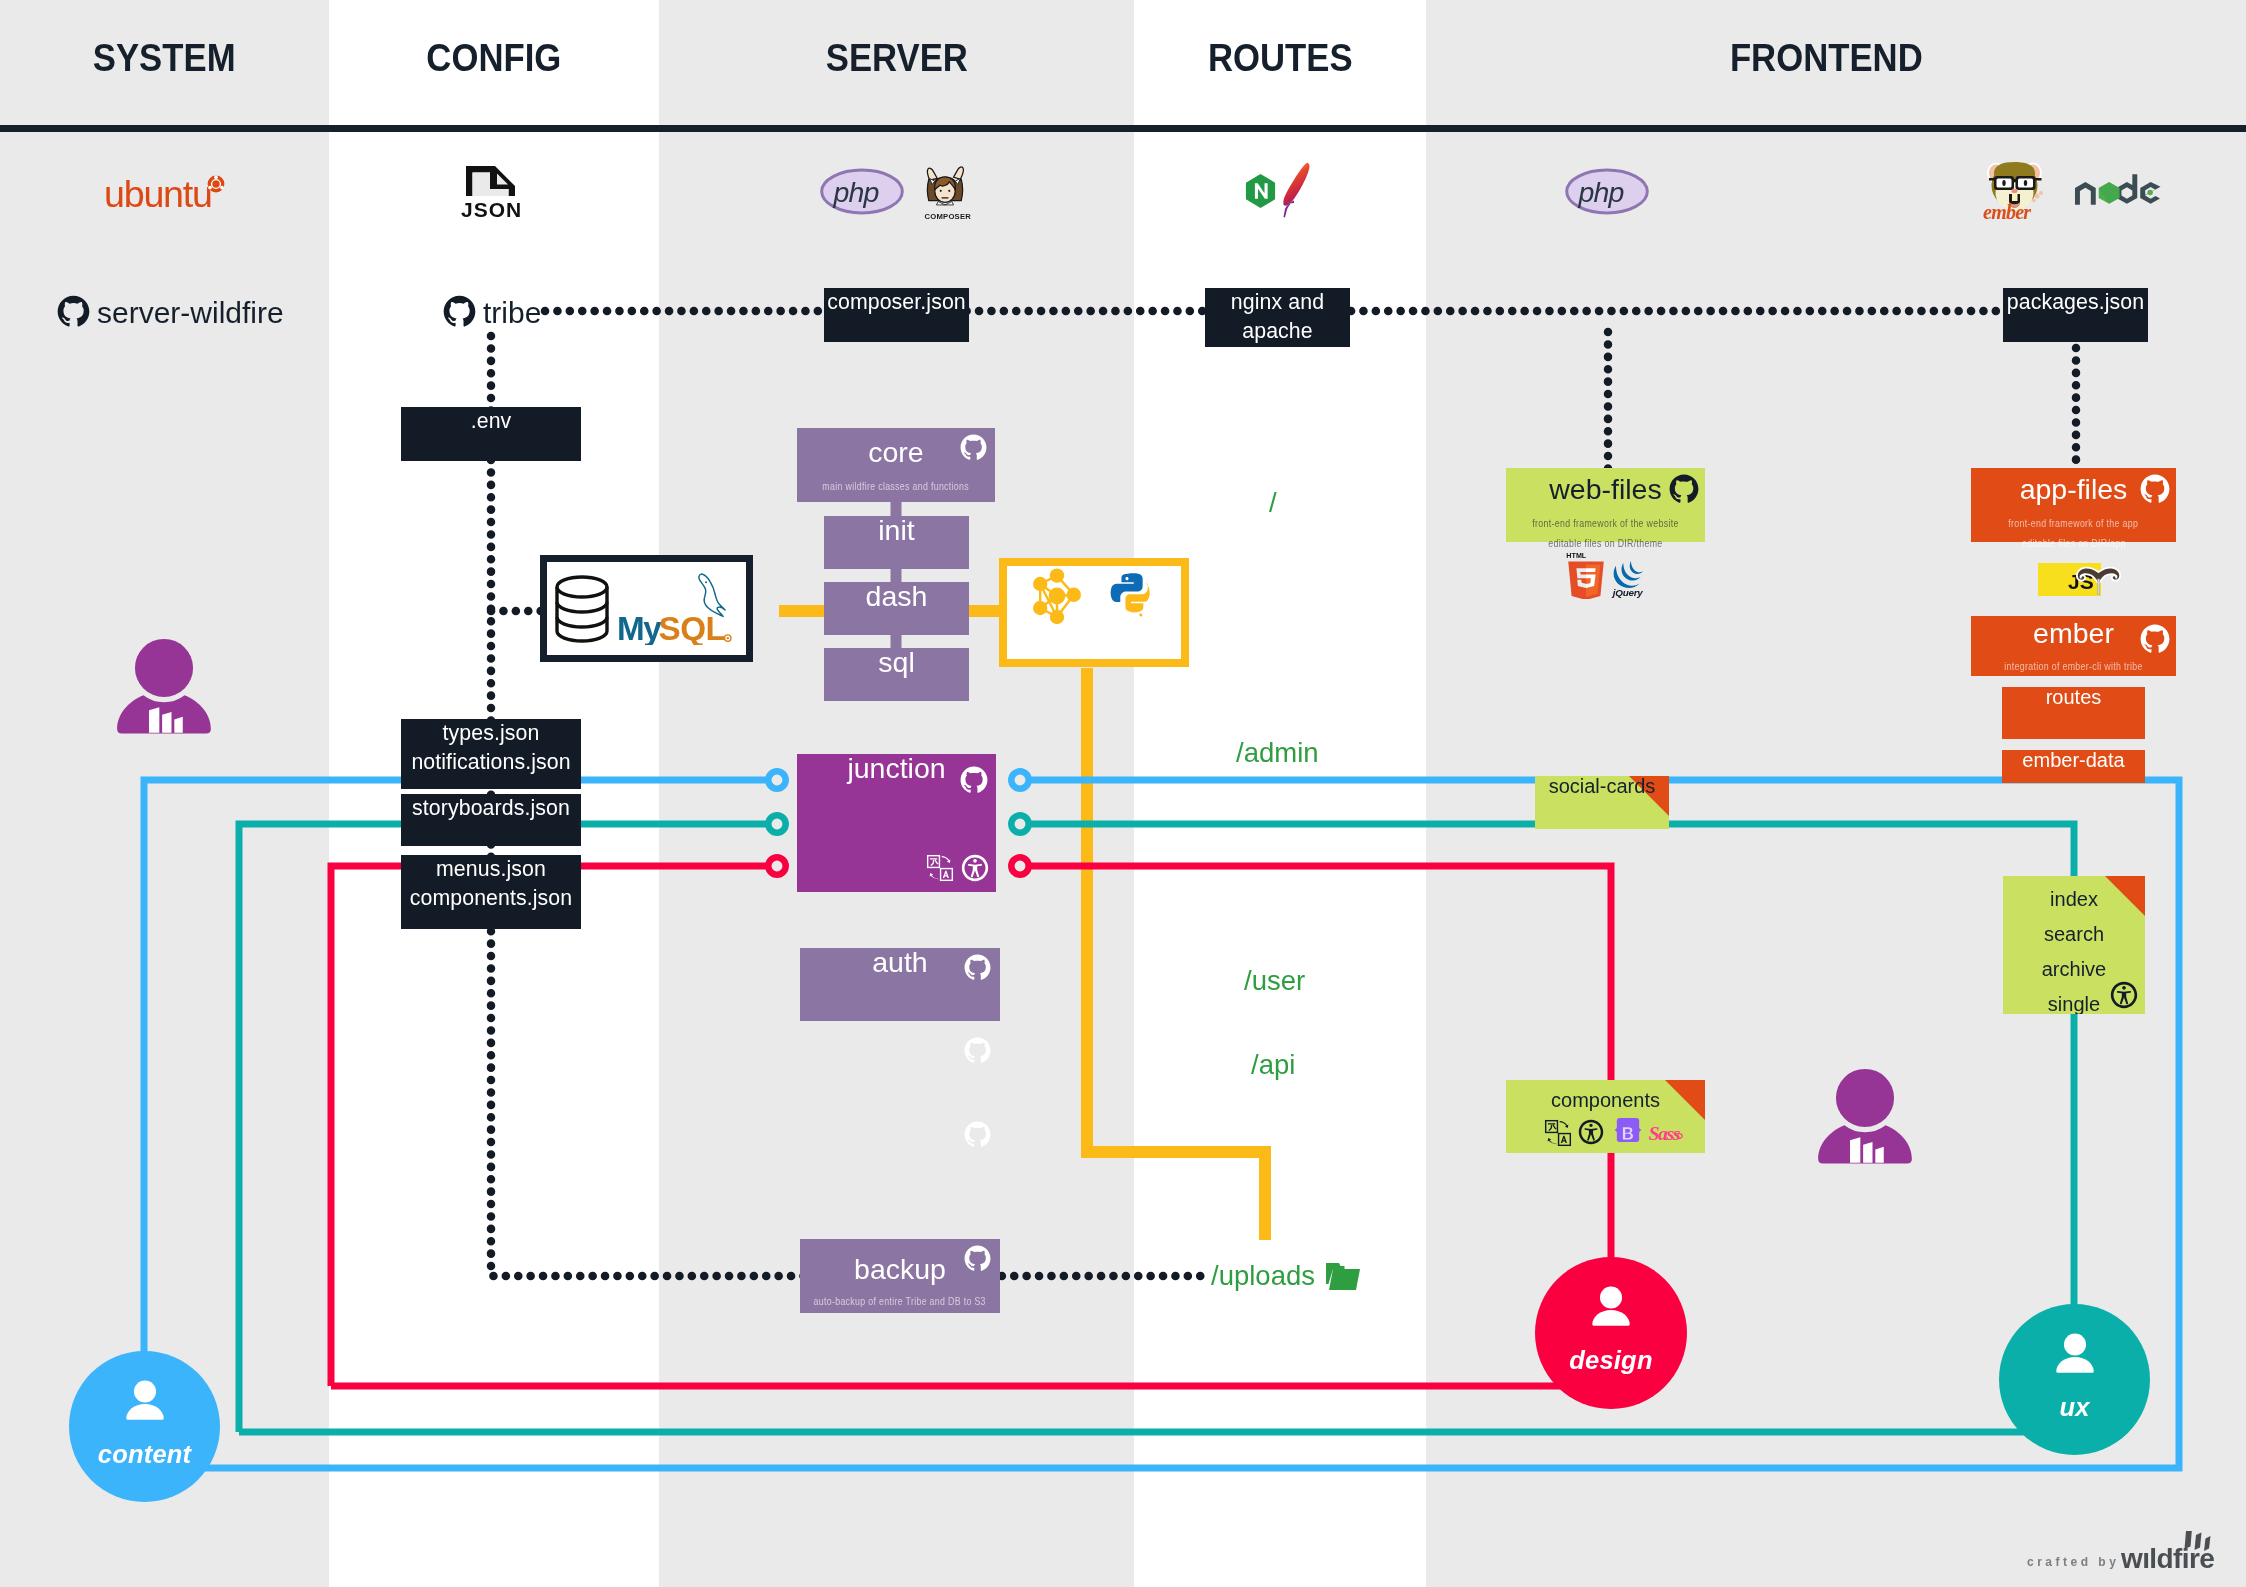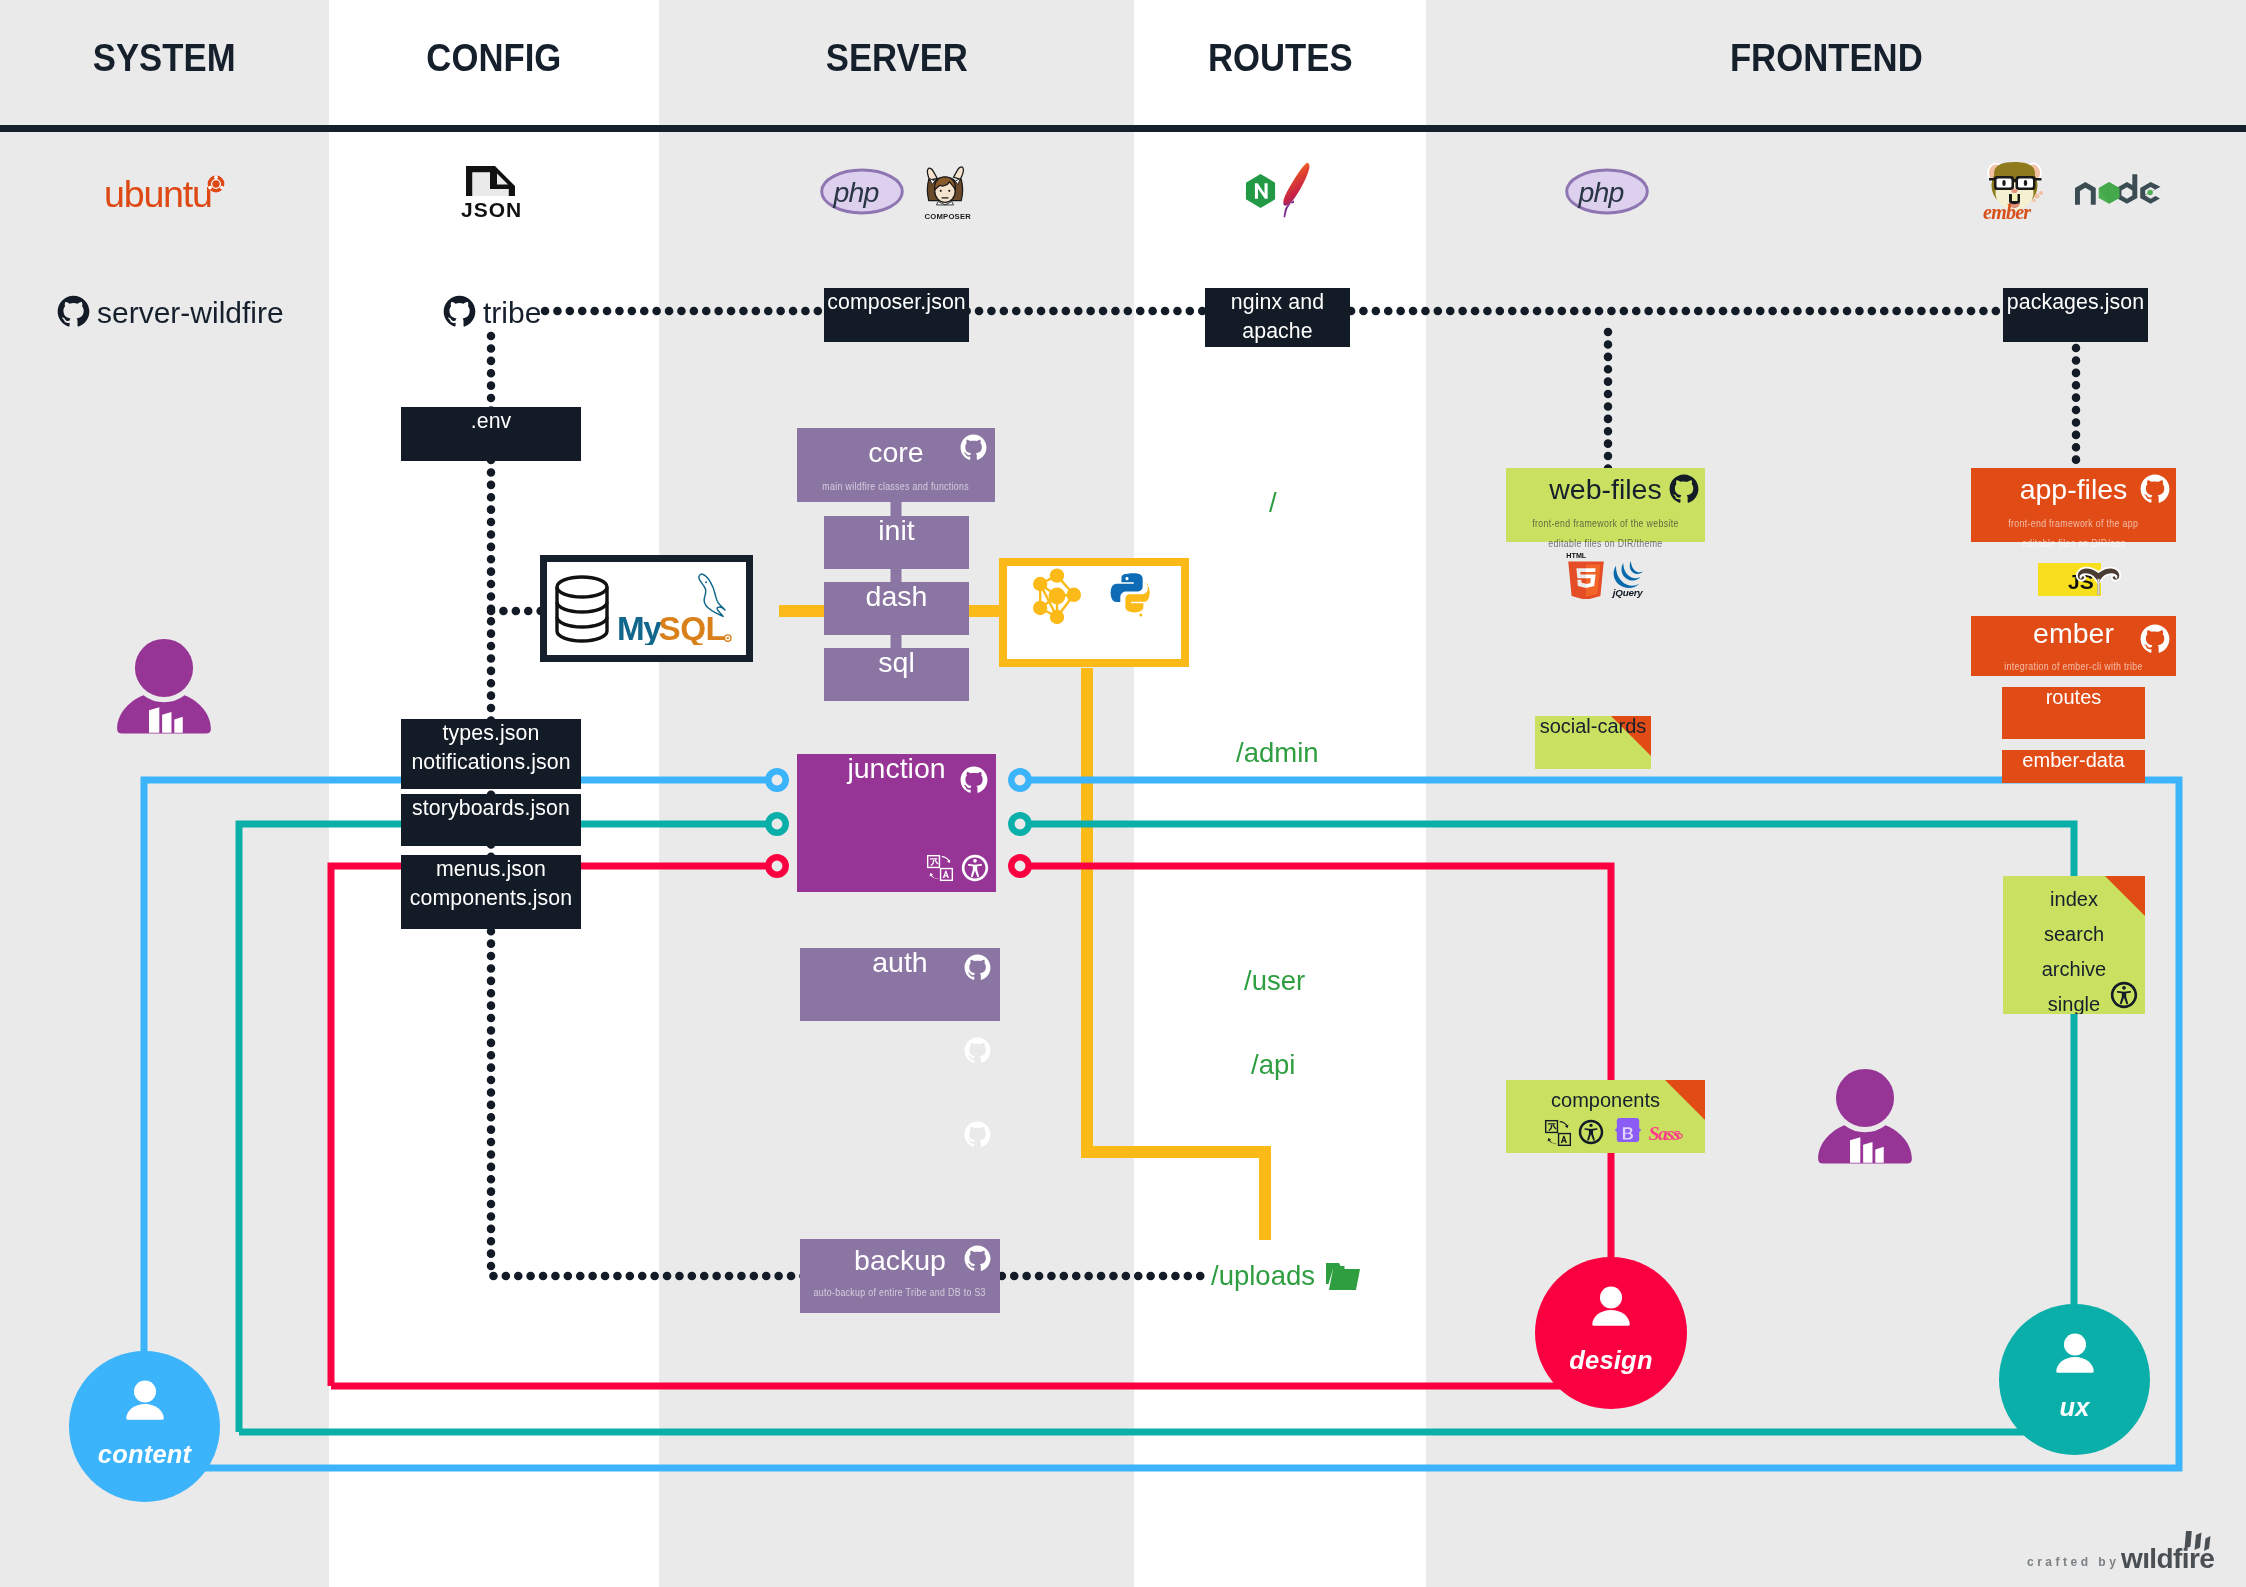--- a/index.html
+++ b/index.html
@@ -171,21 +171,21 @@
   </div>
 
   <div class="box magenta" style="left:797px;top:754px;width:199px;height:138px;z-index:3">
     <div class="ttl">junction</div>
   </div>
 
   <div class="box purple" style="left:800px;top:948px;width:200px;height:73px;z-index:3">
     <div class="ttl">auth</div>
   </div>
   <div class="box purple" style="left:800px;top:1239px;width:200px;height:74px;z-index:3">
-    <div class="ttl" style="margin-top:7px">backup</div>
+    <div class="ttl" style="margin-top:16px">backup</div>
     <div class="sub" style="margin-top:7px">auto-backup of entire Tribe and DB to S3</div>
   </div>
 
   <div class="route" style="left:1269px;top:489px;">/</div>
   <div class="route" style="left:1236px;top:739px;">/admin</div>
   <div class="route" style="left:1244px;top:967px;">/user</div>
   <div class="route" style="left:1251px;top:1051px;">/api</div>
   <div class="route" style="left:1211px;top:1262px;">/uploads</div>
   <svg style="position:absolute;left:1325px;top:1260px;width:36px;height:32px;z-index:3" viewBox="0 0 72 64" fill="#2f9e41">
     <path d="M2 6h26l3 6h8v6H16l-9 30H2z"></path>
@@ -205,21 +205,21 @@
   <div class="box orange" style="left:1971px;top:616px;width:205px;height:60px;z-index:3">
     <div class="ttl" style="margin-top:3px">ember</div>
     <div class="sub" style="margin-top:8px">integration of ember-cli with tribe</div>
   </div>
   <div class="box orange" style="left:2002px;top:687px;width:143px;height:52px;z-index:3">
     <div class="ttl-xs">routes</div>
   </div>
   <div class="box orange" style="left:2002px;top:750px;width:143px;height:33px;z-index:3">
     <div class="ttl-xs">ember-data</div>
   </div>
-  <div class="box green" style="left:1535px;top:716px;width:116px;height:53px;z-index:3;overflow:hidden">
+  <div class="box green" style="left:1535px;top:776px;width:134px;height:53px;z-index:3;overflow:hidden">
     <div style="position:absolute;right:0;top:0;width:0;height:0;border-top:40px solid #e04b16;border-left:40px solid transparent;"></div>
     <div class="ttl-xs" style="position:relative;z-index:2">social-cards</div>
   </div>
   <div class="box green" style="left:1506px;top:1080px;width:199px;height:73px;z-index:3;overflow:hidden;justify-content:flex-start">
     <div style="position:absolute;right:0;top:0;width:0;height:0;border-top:40px solid #e04b16;border-left:40px solid transparent;"></div>
     <div class="ttl-xs" style="position:relative;z-index:2;margin-top:10px">components</div>
   </div>
   <div class="box green" style="left:2003px;top:876px;width:142px;height:138px;z-index:3;overflow:hidden;justify-content:space-between">
     <div style="position:absolute;right:0;top:0;width:0;height:0;border-top:40px solid #e04b16;border-left:40px solid transparent;"></div>
     <div class="ttl-xs" style="position:relative;z-index:2;margin-top:13px">index</div>

